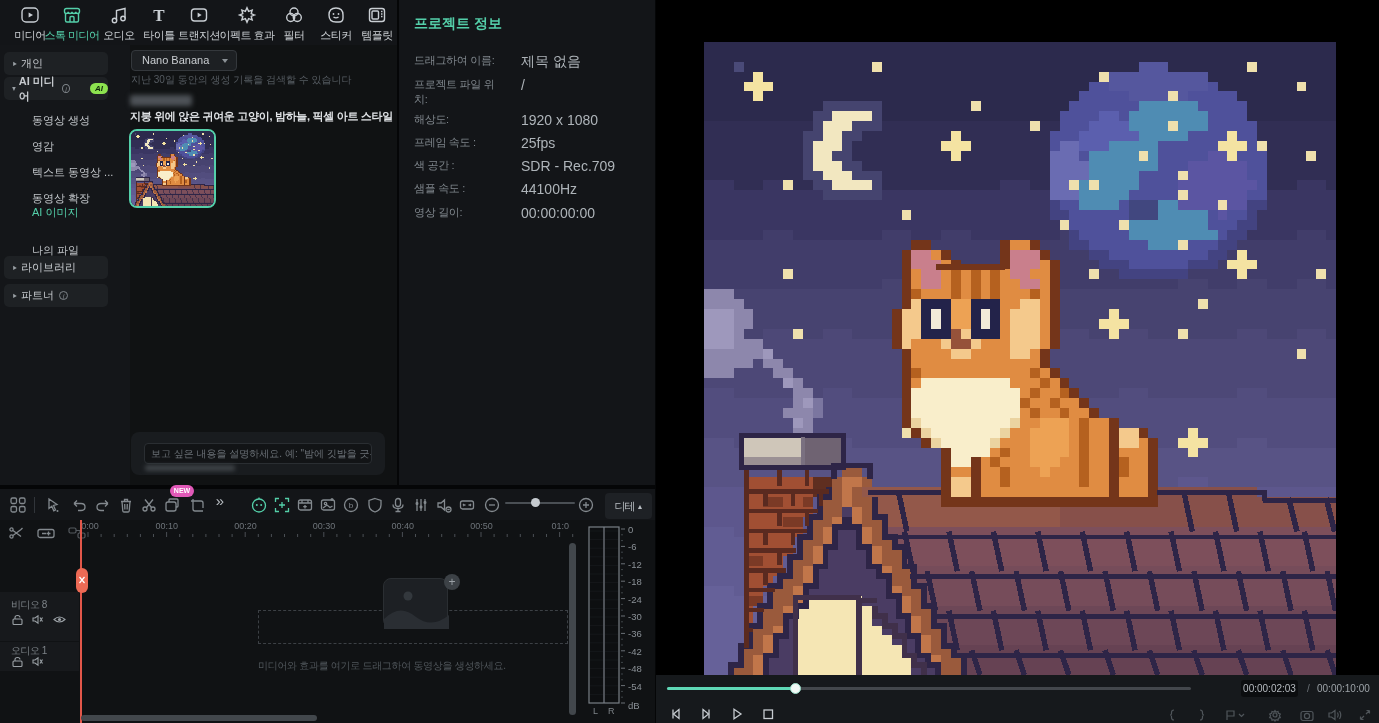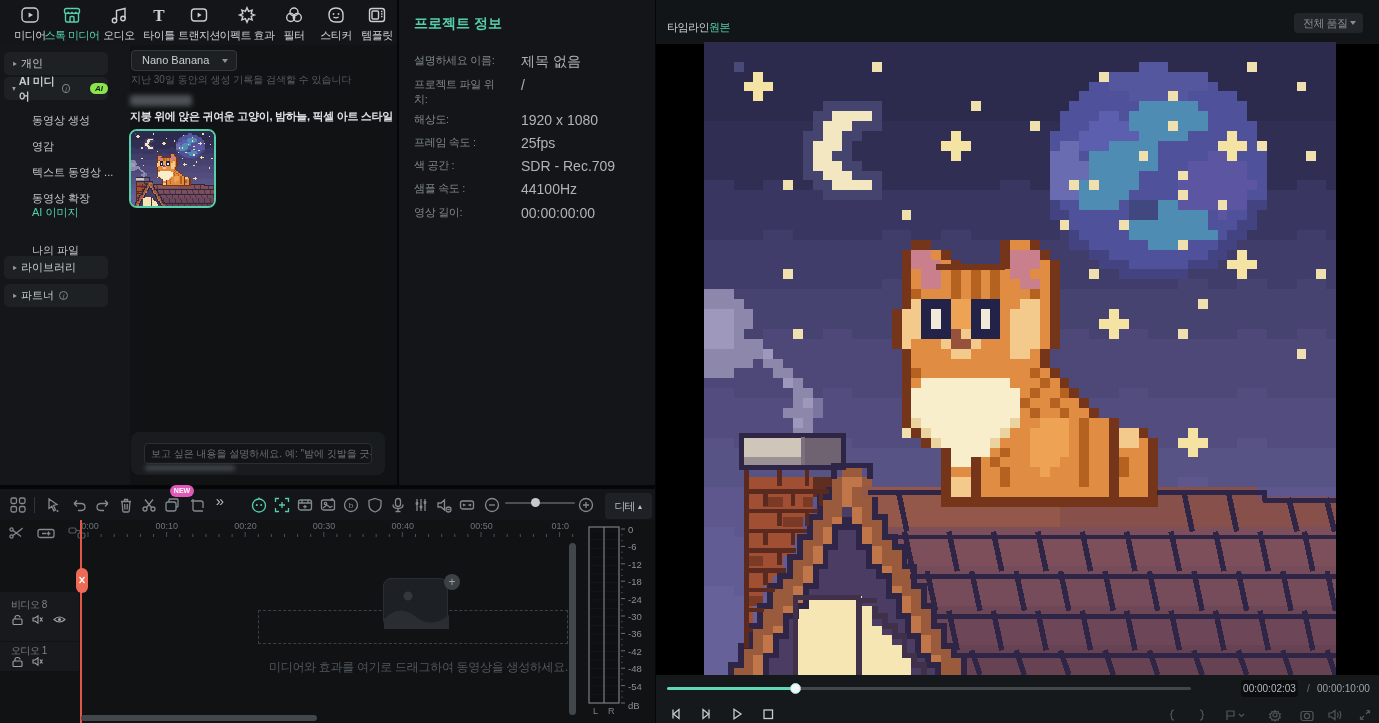--- a/index.html
+++ b/index.html
@@ -52,21 +52,21 @@
 .rictl{position:absolute;top:33px;opacity:0.9}
 
 #timeline{left:0;top:489px;width:655px;height:234px;background:#101214}
 #tltools{position:absolute;left:0;top:0;width:655px;height:31px;background:#131518}
 .tico{position:absolute;top:7px;width:18px;height:18px;display:flex;align-items:center;justify-content:center}
 #detbtn{position:absolute;left:605px;top:4px;width:47px;height:26px;background:#1e2125;border-radius:4px;color:#b9bec3;font-size:11px;line-height:26px;text-align:center;letter-spacing:-1px}
 #ruler{position:absolute;left:80px;top:32px;width:495px;height:17px}
 #dashrect{position:absolute;left:258px;top:121px;width:310px;height:34px;border:1px dashed #3c4045}
 #phline{position:absolute;left:80px;top:31px;width:1.5px;height:203px;background:#e2574a}
 #phflag{position:absolute;left:76px;top:79px;width:12px;height:25px;background:#ed6a55;border-radius:6px;color:#fff;font-size:9px;text-align:center;line-height:25px}
-#dropmsg{position:absolute;left:258px;top:170px;width:310px;text-align:right;color:#51575c;font-size:12px;letter-spacing:-0.3px}
+#dropmsg{position:absolute;left:258px;top:170px;width:310px;text-align:left;color:#51575c;font-size:10px;letter-spacing:-0.3px}
 #vscroll{position:absolute;left:569px;top:54px;width:7px;height:172px;background:#42474c;border-radius:4px}
 #hscroll{position:absolute;left:81px;top:226px;width:236px;height:6px;background:#42474c;border-radius:3px}
 #meter{position:absolute;left:588px;top:37px;width:67px;height:195px}
 .trklabel{position:absolute;left:11px;color:#7d8388;font-size:10px;letter-spacing:-0.5px}
 svg{display:block}
 </style></head>
 <body>
 <div id="app">
   <div id="topbar" class="abs">
       <div class="tbi" style="left:-3px;width:66px">
@@ -1230,41 +1230,36 @@
           </g>
         </svg>
       </div>
     <div id="inputwrap" class="abs">
       <div id="inputbox" class="abs">보고 싶은 내용을 설명하세요. 예: "밤에 깃발을 긋는</div>
         <div style="position:absolute;left:14px;top:33px;width:90px;height:6px;background:#3e4347;border-radius:2px;filter:blur(2px)"></div>
     </div>
   </div>
   <div id="projinfo" class="abs">
     <h3>프로젝트 정보</h3>
-    <div class="pil" style="top:53px">설명하세요 이름:</div>
+    <div class="pil" style="top:53px">드래그하여 이름:</div>
       <div class="piv" style="top:53px">제목 없음</div>
     <div class="pil" style="top:77px">프로젝트 파일 위치:</div>
       <div class="piv" style="top:77px">/</div>
     <div class="pil" style="top:112px">해상도:</div>
       <div class="piv" style="top:112px">1920 x 1080</div>
     <div class="pil" style="top:135px">프레임 속도 :</div>
       <div class="piv" style="top:135px">25fps</div>
     <div class="pil" style="top:158px">색 공간 :</div>
       <div class="piv" style="top:158px">SDR - Rec.709</div>
     <div class="pil" style="top:181px">샘플 속도 :</div>
       <div class="piv" style="top:181px">44100Hz</div>
     <div class="pil" style="top:205px">영상 길이:</div>
       <div class="piv" style="top:205px">00:00:00:00</div>
   </div>
   <div id="player" class="abs">
-    <div id="phead" class="abs">
-      <div class="t1">타임라인</div>
-        <div class="t2">원본</div>
-      <div id="qualdd" class="abs">전체 품질<span style="position:absolute;right:7px;top:8px;width:0;height:0;border-left:3.5px solid transparent;border-right:3.5px solid transparent;border-top:4px solid #878d93"></span></div>
-    </div>
     <div id="artwrap" class="abs">
         <svg width="632" height="633" viewBox="0 0 64 64" preserveAspectRatio="none" shape-rendering="crispEdges">
           <rect width="64" height="64" fill="#2c2a4d"></rect>
           <rect x="0" y="0" width="64" height="1" fill="#2c2a4d"></rect>
           <rect x="0" y="1" width="64" height="1" fill="#2c2a4d"></rect>
           <rect x="0" y="2" width="3" height="1" fill="#2c2a4d"></rect>
           <rect x="3" y="2" width="1" height="1" fill="#4a4a78"></rect>
           <rect x="4" y="2" width="13" height="1" fill="#2c2a4d"></rect>
           <rect x="17" y="2" width="1" height="1" fill="#efe0ad"></rect>
           <rect x="18" y="2" width="26" height="1" fill="#2c2a4d"></rect>

